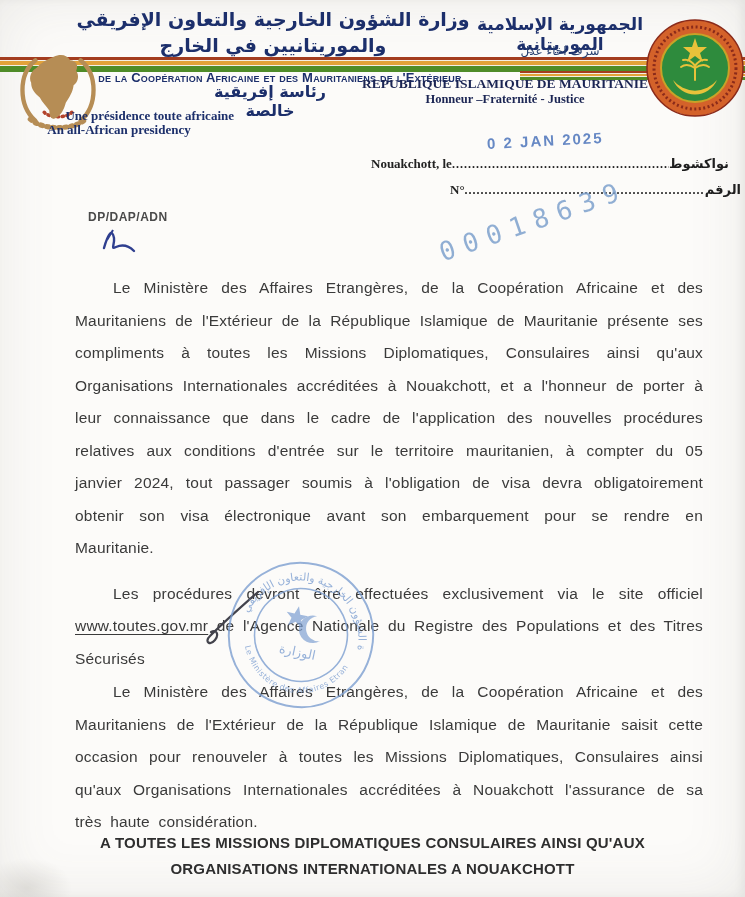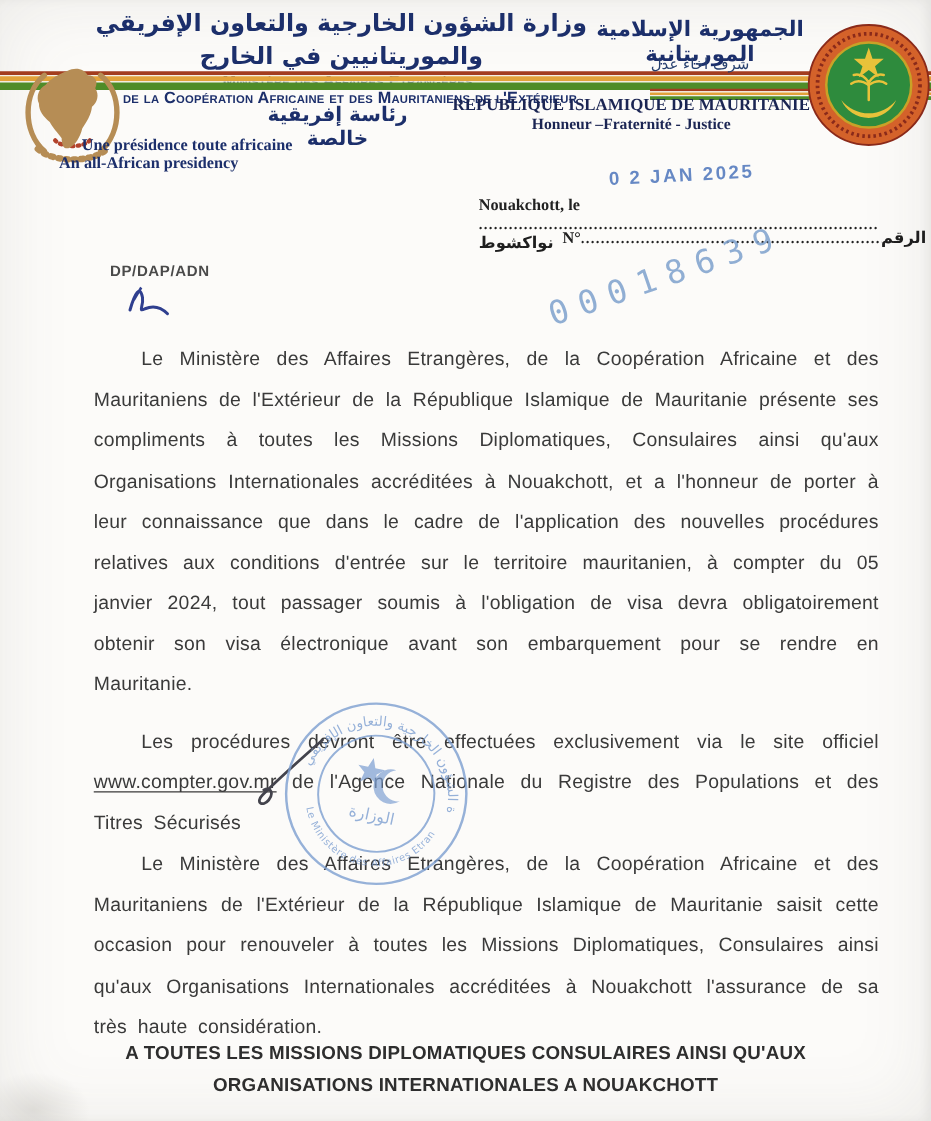--- a/index.html
+++ b/index.html
@@ -30,21 +30,21 @@
   .au-fr{left:4px;top:108px;width:230px;font-family:"Liberation Serif",serif;font-weight:bold;color:#1c2f6b;font-size:13px;text-align:right;}
   .au-en{left:4px;top:123px;width:230px;font-family:"Liberation Serif",serif;font-weight:bold;color:#1c2f6b;font-size:13px;text-align:center;}
   .country-ar{left:470px;top:14px;width:180px;text-align:center;font-size:17px;font-weight:bold;color:#1c2f6b;}
   .motto-ar{left:495px;top:44px;width:130px;text-align:center;font-size:12px;color:#27406f;}
   .seal{left:645px;top:18px;width:100px;height:100px;}
   .country-fr{left:360px;top:76px;width:290px;text-align:center;font-family:"Liberation Serif",serif;font-weight:bold;font-size:13.5px;color:#1b2553;}
   .motto-fr{left:360px;top:92px;width:290px;text-align:center;font-family:"Liberation Serif",serif;font-weight:bold;font-size:12.5px;color:#1b2553;}
   
   .date-stamp{left:487px;top:132px;color:#6688c4;font-weight:bold;font-size:15px;letter-spacing:2px;transform:rotate(-3deg);}
   .ref-row{display:flex;align-items:baseline;font-family:"Liberation Serif",serif;font-weight:bold;font-size:13px;color:#222;}
-  .row-city{left:383px;top:156px;width:358px;flex-direction:column;}
+  .row-city{left:371px;top:156px;width:358px;}
   .row-num{left:450px;top:182px;width:291px;}
   .dots{flex:1;overflow:hidden;white-space:nowrap;font-size:12px;letter-spacing:1px;color:#222;}
   .ar-label{font-size:13px;font-weight:bold;color:#1e1e1e;}
   .num-stamp{left:440px;top:238px;width:230px;color:rgba(125,160,205,.85);
     font-family:"DejaVu Sans Mono",monospace;font-size:26px;letter-spacing:9px;
     transform:rotate(-19deg);transform-origin:0 50%;}
   .ref-code{left:88px;top:210px;font-size:12px;font-weight:bold;color:#4a4a4a;letter-spacing:.5px;}
   .initials{left:100px;top:224px;width:44px;height:32px;}
   
   .body-text{left:75px;top:272px;width:628px;font-size:15.5px;line-height:32.5px;color:#3a3a3a;
@@ -133,21 +133,21 @@
   <div class="abs num-stamp">00018639</div>
 
   <div class="abs ref-code">DP/DAP/ADN</div>
   <svg class="abs initials" viewBox="0 0 44 32">
     <path d="M4,24 C8,10 12,4 14,14 C15,21 10,26 16,23 C23,20 29,22 34,27" fill="none" stroke="#2f3f8f" stroke-width="2.4" stroke-linecap="round"></path>
     <path d="M7,16 L13,6" fill="none" stroke="#2f3f8f" stroke-width="2"></path>
   </svg>
 
   <div class="abs body-text">
     <p class="p1">Le Ministère des Affaires Etrangères, de la Coopération Africaine et des Mauritaniens de l'Extérieur de la République Islamique de Mauritanie présente ses compliments à toutes les Missions Diplomatiques, Consulaires ainsi qu'aux Organisations Internationales accréditées à Nouakchott, et a l'honneur de porter à leur connaissance que dans le cadre de l'application des nouvelles procédures relatives aux conditions d'entrée sur le territoire mauritanien,  à compter du 05 janvier 2024, tout passager soumis à l'obligation de visa devra obligatoirement obtenir son visa électronique avant son embarquement pour se rendre en Mauritanie.</p>
-    <p class="p2"><span>Les procédures devront être effectuées exclusivement via le site officiel </span><span class="url">www.compter.gov.mr</span><span> de l'Agence Nationale du Registre des Populations et des Titres Sécurisés</span></p>
+    <p class="p2"><span>Les procédures devront être effectuées exclusivement via le site officiel </span><span class="url">www.toutes.gov.mr</span><span> de l'Agence Nationale du Registre des Populations et des Titres Sécurisés</span></p>
     <p class="p3">Le Ministère des Affaires Etrangères, de la Coopération Africaine et des Mauritaniens de l'Extérieur de la République Islamique de Mauritanie saisit cette occasion pour renouveler à toutes les Missions Diplomatiques, Consulaires ainsi qu'aux Organisations Internationales accréditées à Nouakchott l'assurance de sa très haute considération.</p>
   </div>
 
   <svg class="abs sig2" viewBox="0 0 62 58">
     <path d="M58,4 C42,18 22,36 10,48 C4,54 10,58 15,52 C19,47 17,41 11,44" fill="none" stroke="#43434c" stroke-width="2.2" stroke-linecap="round"></path>
   </svg>
 
   <svg class="abs round-stamp" viewBox="0 0 160 160">
     <defs>
       <path id="arcTop" d="M 21,84 A 59,59 0 1 1 139,84" fill="none"></path>

